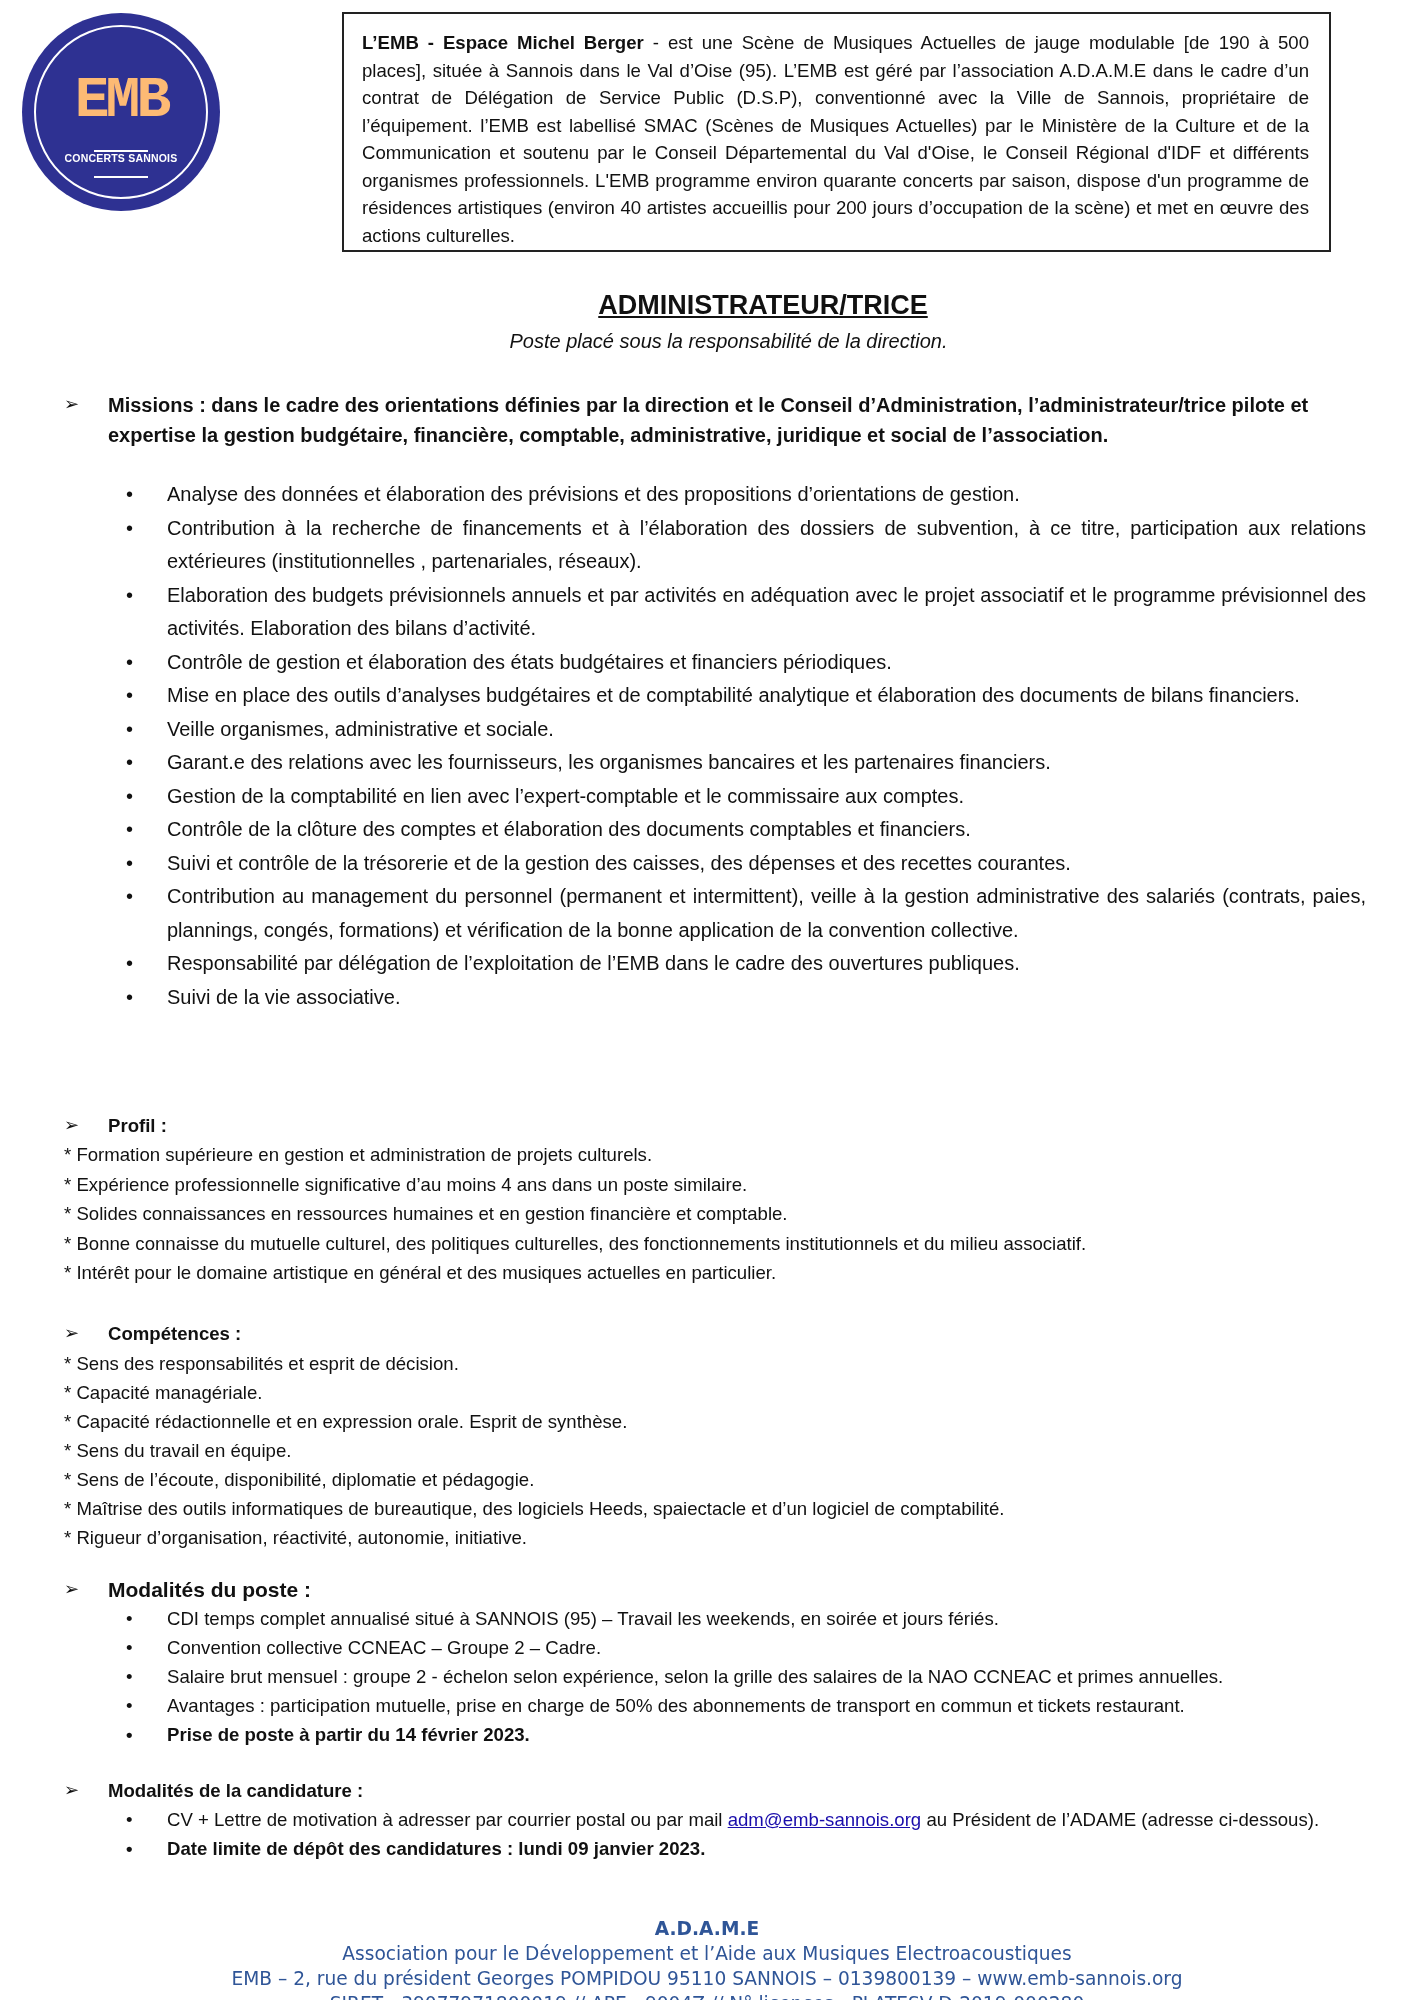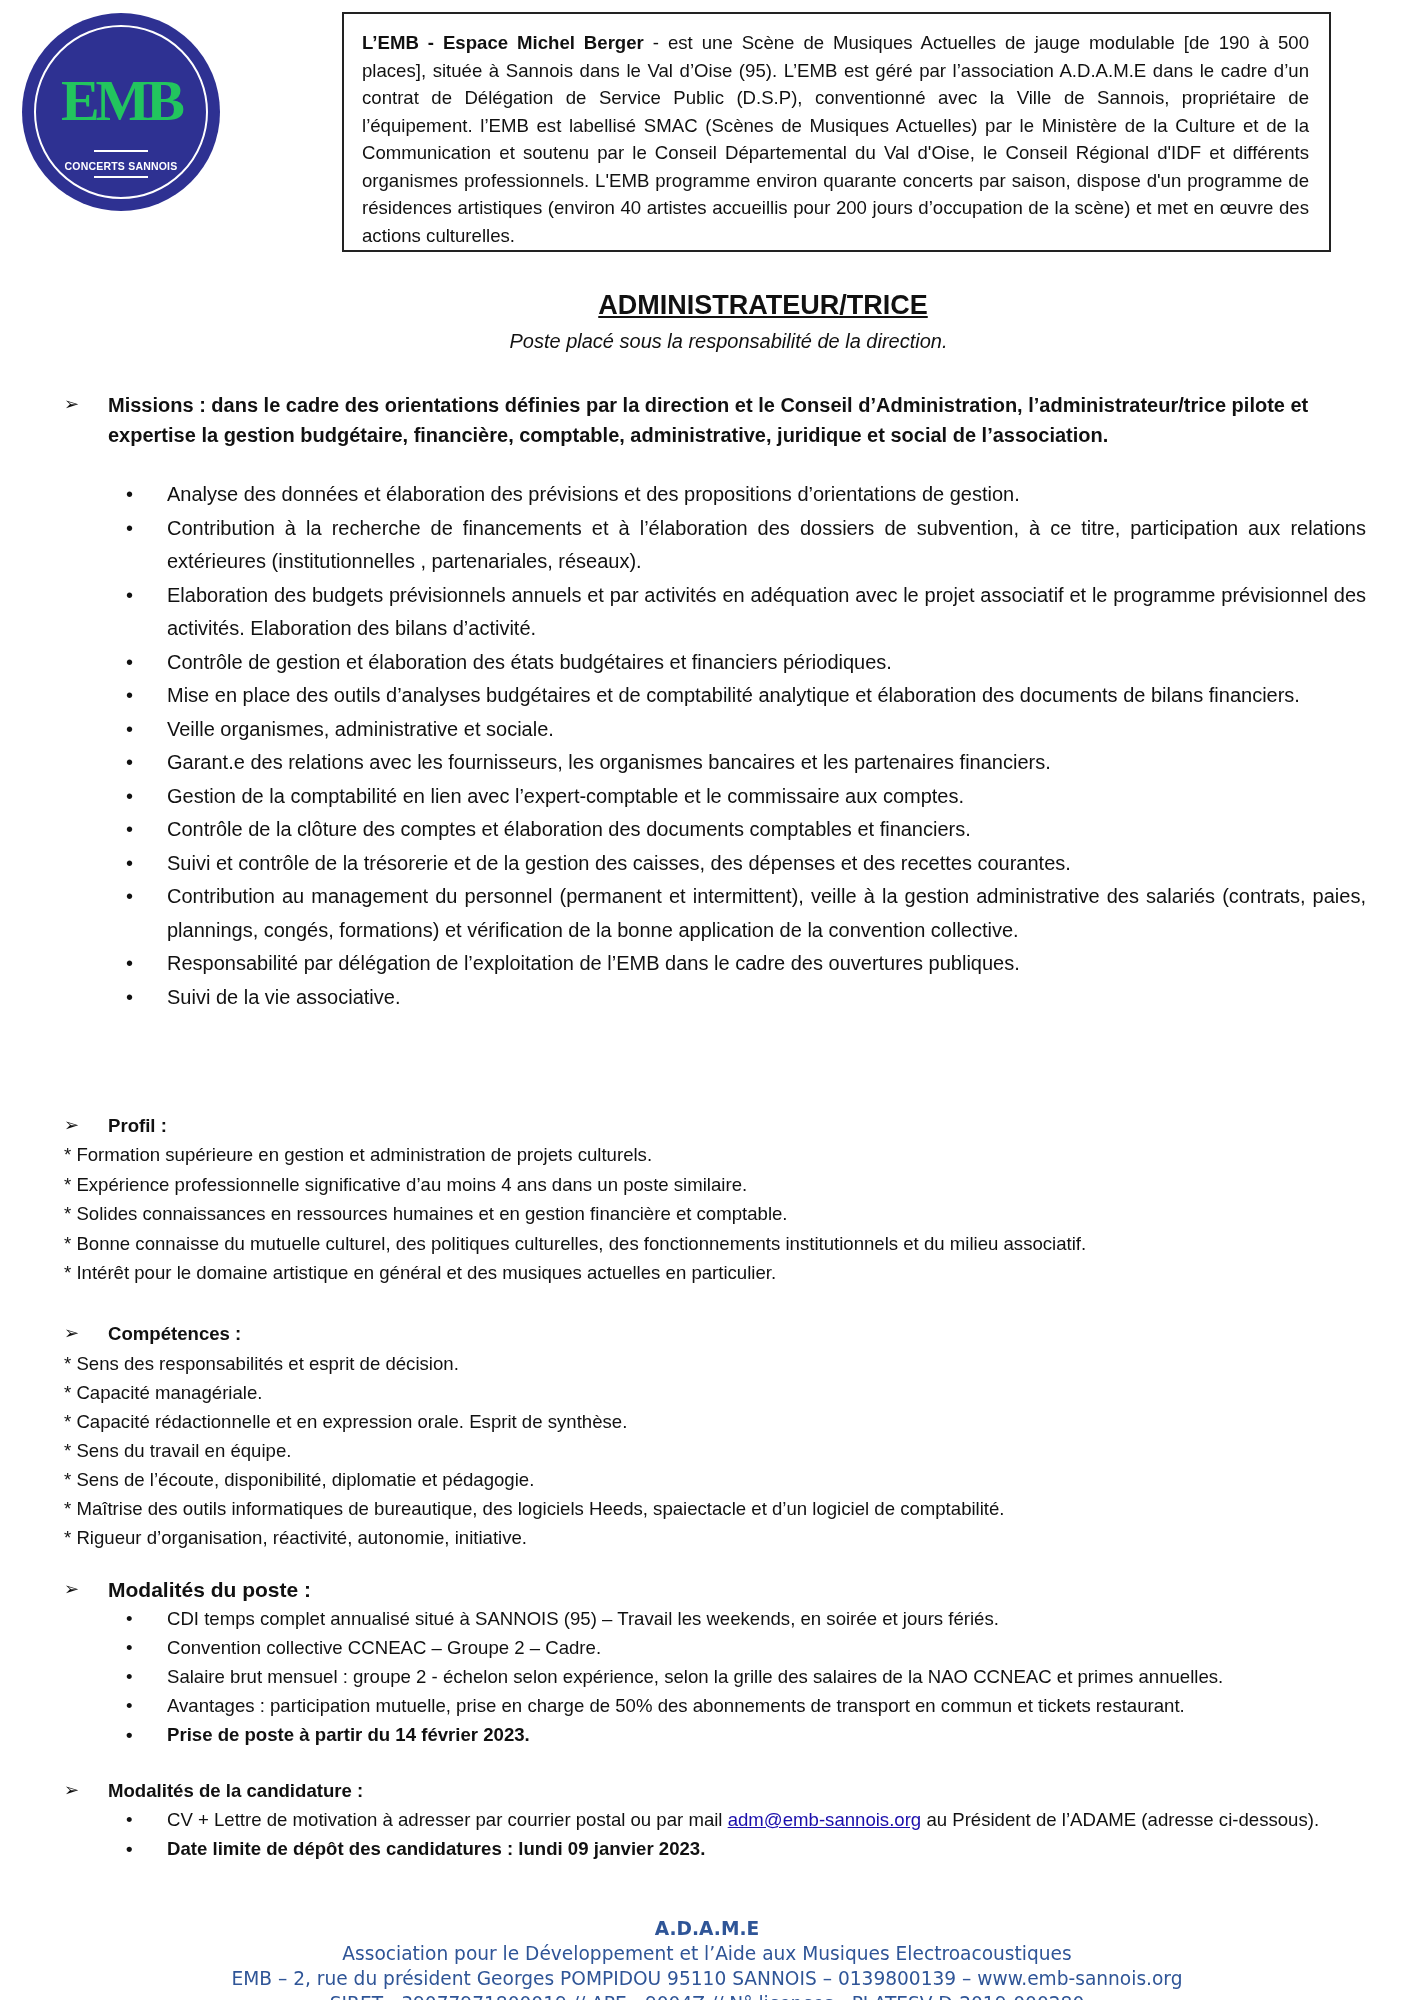--- a/index.html
+++ b/index.html
@@ -2,24 +2,24 @@
 <html><head>
 <meta charset="utf-8">
 <style>
   html, body { margin:0; padding:0; background:#fff; }
   body { width:1414px; height:2000px; position:relative; overflow:hidden;
          font-family:"Liberation Sans", sans-serif; color:#111; }
   .logo { position:absolute; left:22px; top:13px; width:198px; height:198px; border-radius:50%;
           background:#2E3192; }
   .logo .ring { position:absolute; left:12px; top:12px; right:12px; bottom:12px; border-radius:50%;
                 border:2px solid #fff; }
-  .logo .mark { position:absolute; left:0; right:0; top:58px; text-align:center; color:#22c55e;
-                font-family:Liberation Serif, serif; font-weight:bold; font-size:58px; letter-spacing:-4px; line-height:60px; }
+  .logo .mark { position:absolute; left:0; right:0; top:58px; text-align:center; color:#fdba74;
+                font-family:Liberation Mono, monospace; font-weight:bold; font-size:58px; letter-spacing:-4px; line-height:60px; }
   .logo .bar { position:absolute; left:72px; width:54px; height:2px; background:#fff; }
-  .logo .sub { position:absolute; left:0; right:0; top:147px; text-align:center; color:#fff;
+  .logo .sub { position:absolute; left:0; right:0; top:139px; text-align:center; color:#fff;
                font-weight:bold; font-size:10.5px; letter-spacing:0.2px; }
   .intro { position:absolute; left:342px; top:12px; width:989px; height:240px; box-sizing:border-box;
            border:2px solid #222; padding:15px 20px 4px 18px; font-size:18.6px; line-height:27.5px;
            text-align:justify; }
   .intro b { font-weight:bold; }
   .title { position:absolute; left:0; right:0; top:290px; text-align:center; font-weight:bold; font-size:27px;
            text-decoration:underline; padding-left:112px; }
   .subtitle { position:absolute; left:0; right:0; top:330px; text-align:center; font-style:italic; font-size:20px; padding-left:43px; }
   .sec { position:absolute; left:64px; right:48px; }
   .arrow { position:absolute; left:0; font-size:18px; }

